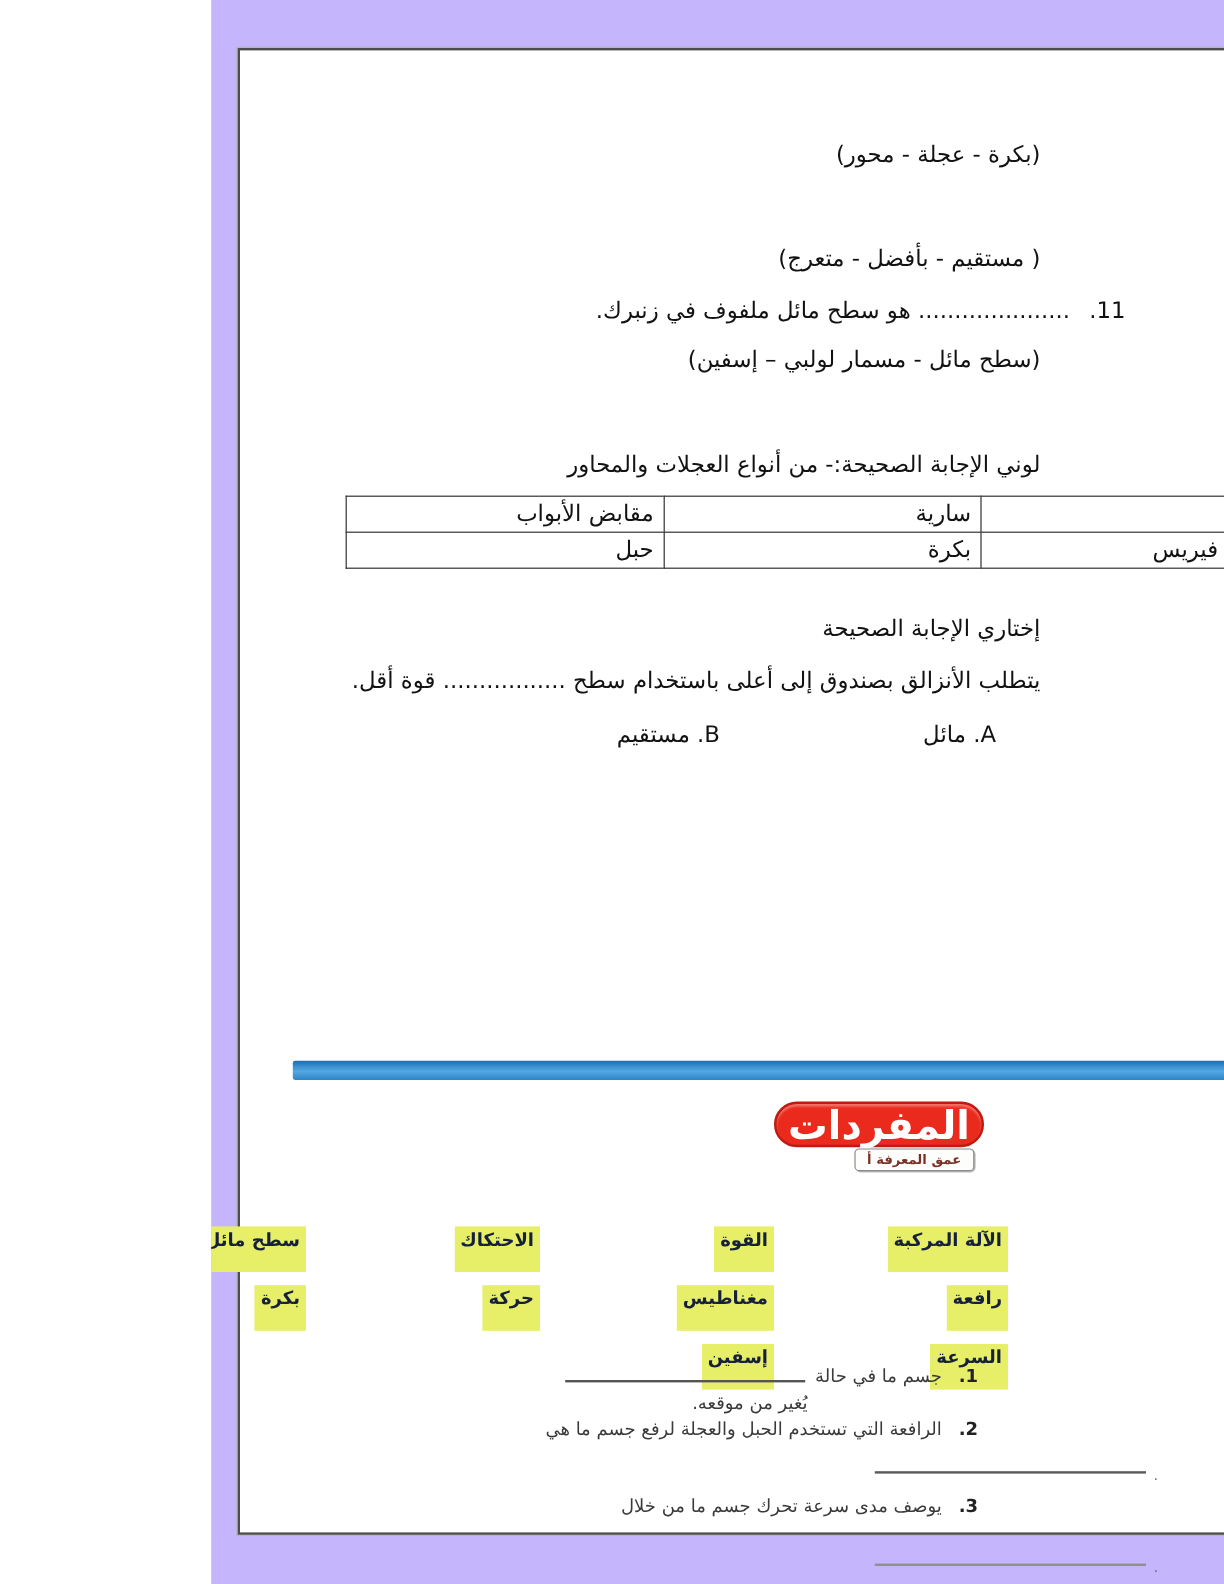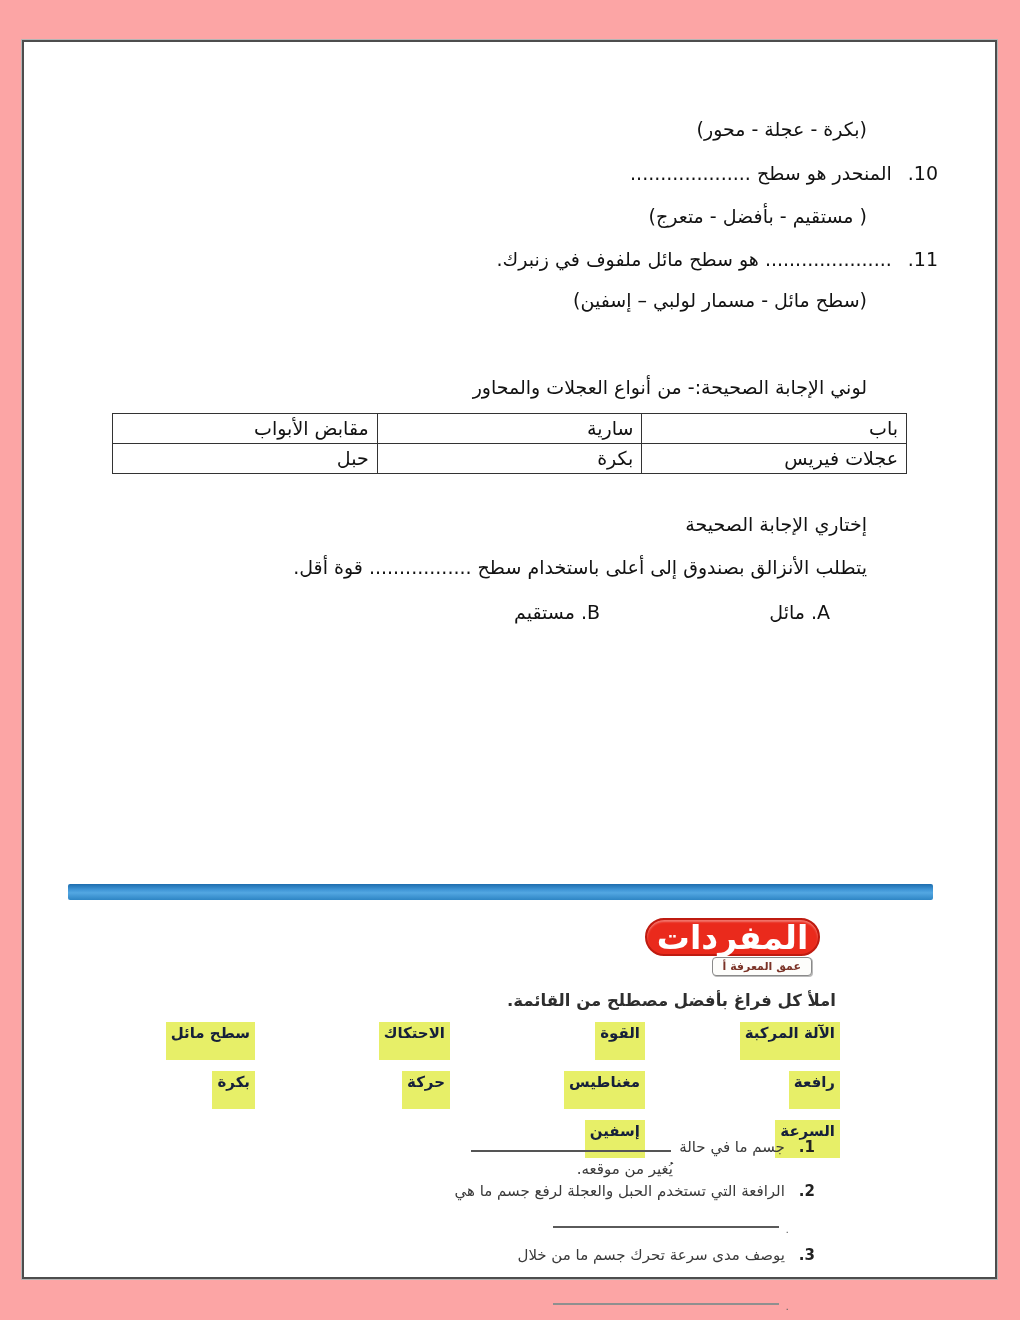--- a/index.html
+++ b/index.html
@@ -1,17 +1,17 @@
 <!DOCTYPE html>
 <html lang="ar" dir="rtl"><head>
 <meta charset="utf-8">
 <style>
   html,body{margin:0;padding:0;background:#ffffff;}
   .canvas{
-    position:relative;width:1020px;height:1320px;background:#fca5a5;
+    position:relative;width:844px;height:1320px;background:#c4b5fd;
     font-family:"DejaVu Sans",sans-serif;color:#111;overflow:hidden;direction:rtl;
   }
   .abs{position:absolute;}
   
   .page-frame{
     left:22px;top:40px;width:975px;height:1239px;
     border:2px solid #4d4d4d;box-sizing:border-box;
     box-shadow:0 0 0 1px #b5b5b5;
     background:#fff;
   }
@@ -74,23 +74,20 @@
 <body>
 
 <div class="canvas">
 
   <div class="abs page-frame"></div>
 
   <div class="abs tline" style="right:153px;top:118px;">
     <span>(بكرة  -  عجلة  -  محور)</span>
   </div>
 
-  <div class="abs tline" style="right:82px;top:162px;">
-    <span class="tnum">10.</span><span class="qtext">المنحدر هو سطح ....................</span>
-  </div>
 
   <div class="abs tline" style="right:153px;top:205px;">
     <span>( مستقيم  -  بأفضل  -  متعرج)</span>
   </div>
 
   <div class="abs tline" style="right:82px;top:248px;">
     <span class="tnum">11.</span><span class="qtext">..................... هو سطح مائل ملفوف في زنبرك.</span>
   </div>
 
   <div class="abs tline" style="right:153px;top:289px;">
@@ -133,23 +130,20 @@
 
   <div class="abs blue-bar"></div>
 
   <div class="abs vocab-badge">
     <span>المفردات</span>
   </div>
   <div class="abs dok-badge">
     <span>عمق المعرفة أ</span>
   </div>
 
-  <div class="abs instruction" style="right:184px;top:991px;">
-    <span>املأ كل فراغ بأفضل مصطلح من القائمة.</span>
-  </div>
 
   <div class="abs vocab-grid">
     <span class="term">الآلة المركبة</span>
     <span class="term">القوة</span>
     <span class="term">الاحتكاك</span>
     <span class="term">سطح مائل</span>
     <span class="term">رافعة</span>
     <span class="term">مغناطيس</span>
     <span class="term">حركة</span>
     <span class="term">بكرة</span>

